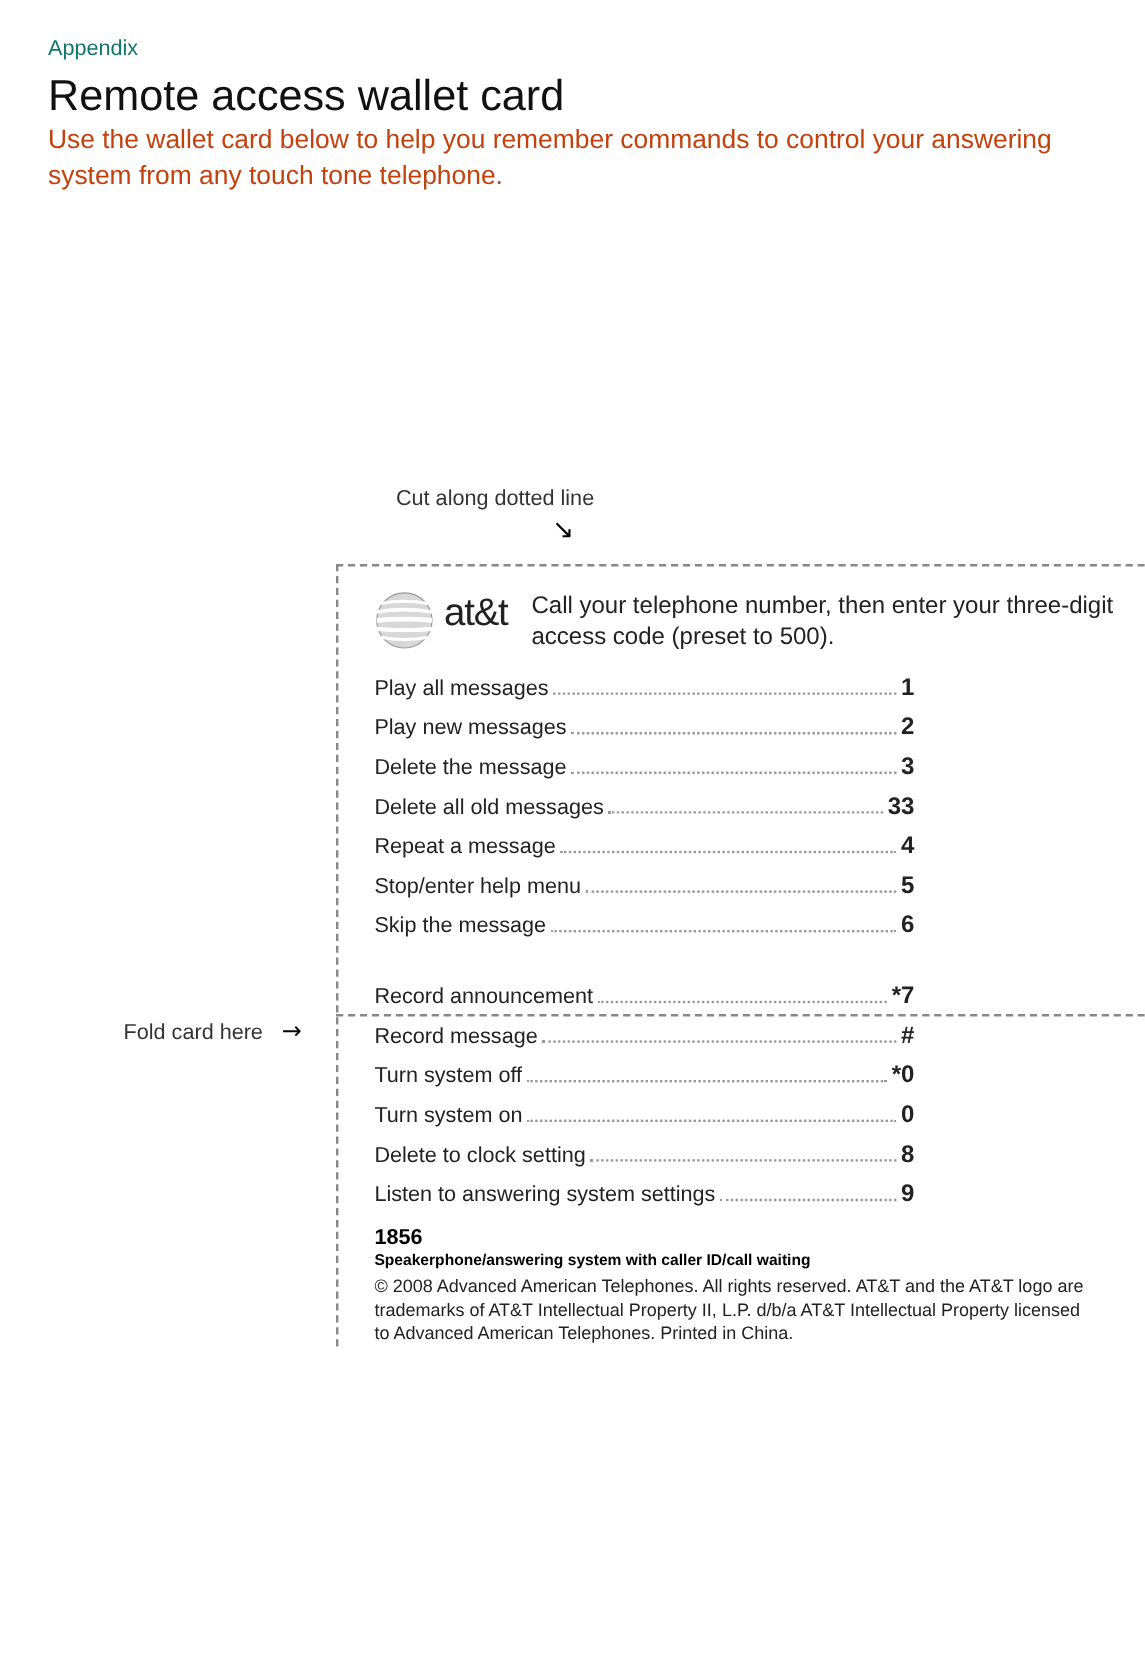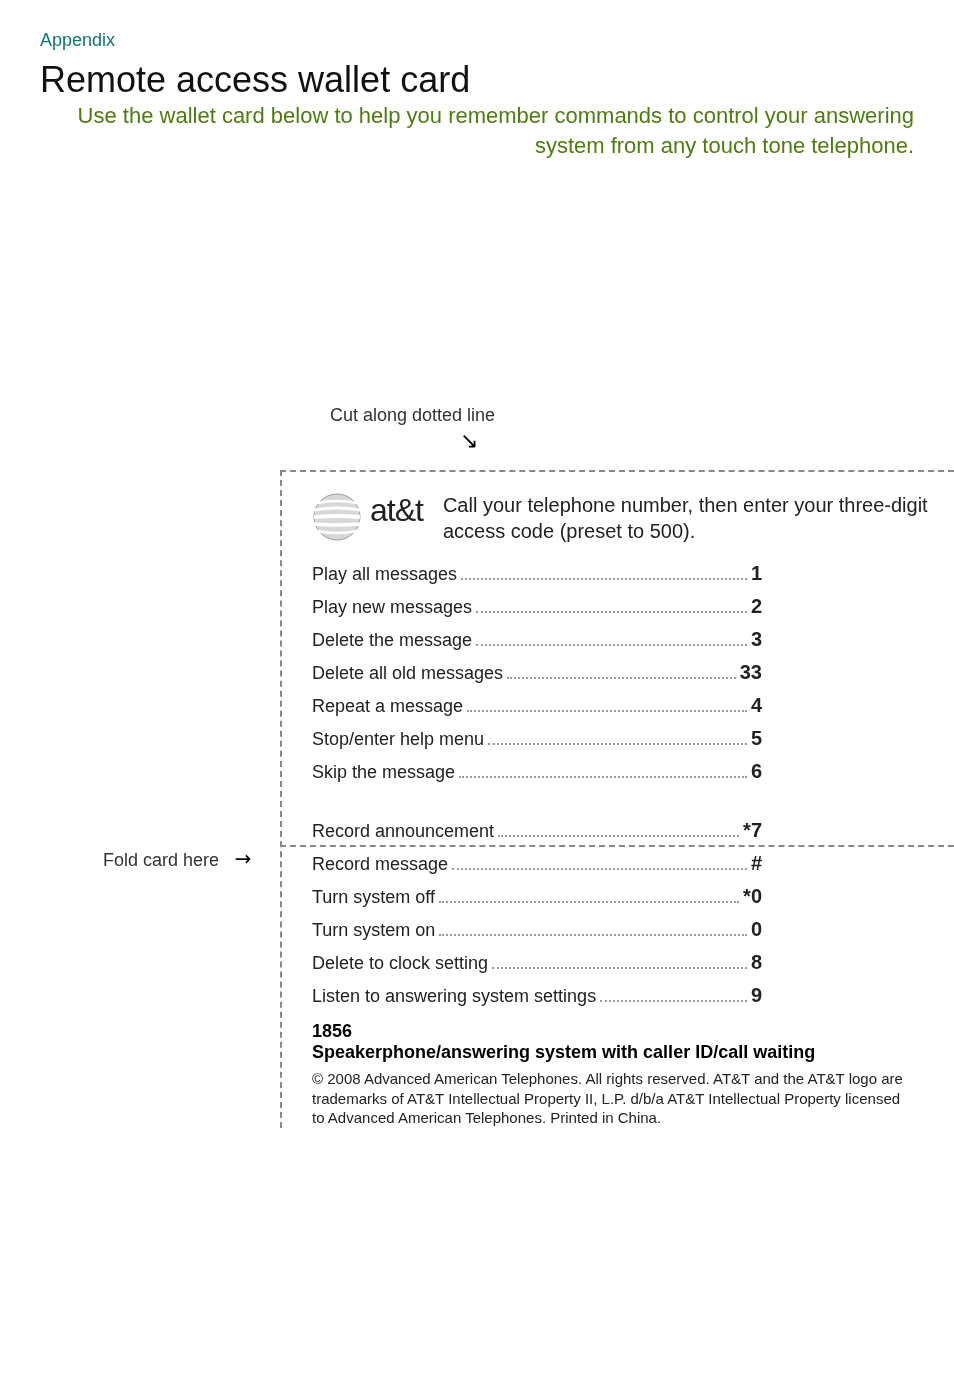--- a/index.html
+++ b/index.html
@@ -21,24 +21,23 @@
       color: #0f766e;
       margin-bottom: 8px;
     }
     .page-title {
       font-size: 36px;
       font-weight: normal;
       color: #111;
     }
     .intro {
       font-size: 22px;
-      color: #4d7c0f;
+      color: #c2410c;
       line-height: 1.35;
       margin-bottom: 40px;
-      text-align: right;
     }
     .cut-label-wrap {
       position: absolute;
       left: 330px;
       top: 405px;
     }
     .cut-label {
       font-size: 18px;
       color: #333;
     }
@@ -142,21 +141,21 @@
     }
     .footer-block {
       margin-top: 14px;
     }
     .model {
       font-weight: bold;
       font-size: 18px;
     }
     .product-name {
       font-weight: bold;
-      font-size: 18px;
+      font-size: 13px;
       margin-bottom: 6px;
     }
     .copyright {
       font-size: 15px;
       color: #222;
       line-height: 1.3;
       max-width: 600px;
     }
   </style>
 </head>

